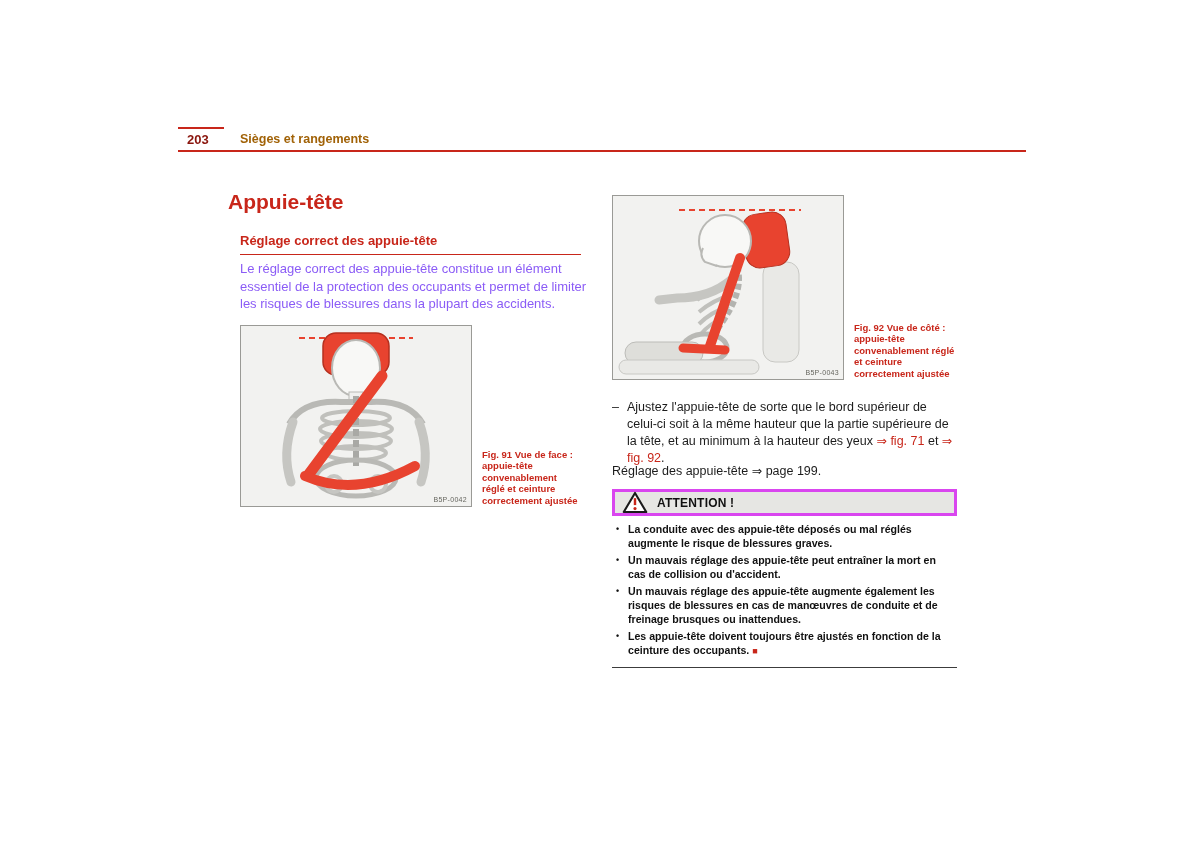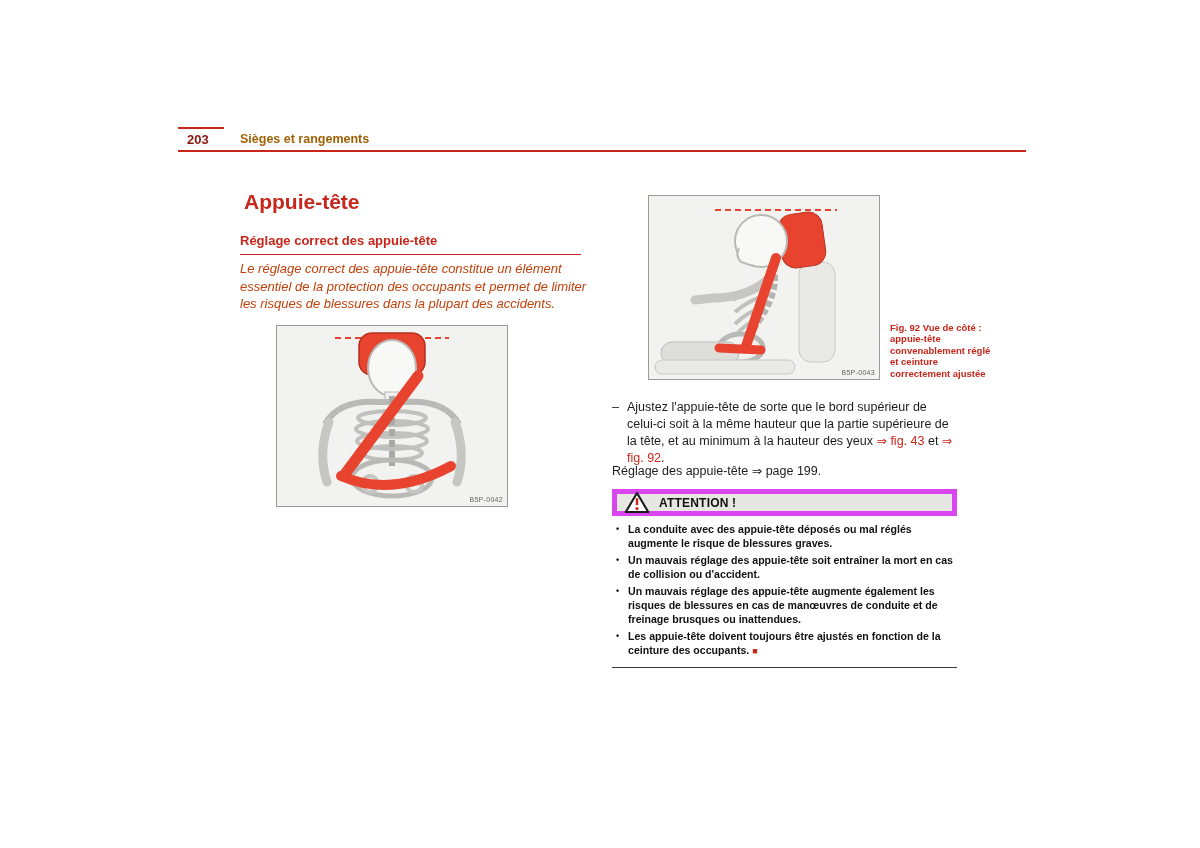--- a/index.html
+++ b/index.html
@@ -10,32 +10,32 @@
   }
   .abs { position:absolute; }
 
   
   .corner-tick   { left:178px; top:127px; width:46px; height:2px; background:#c8261a; }
   .page-number   { left:187px; top:132px; font-size:13px; font-weight:bold; color:#8a150d; }
   .section-title { left:240px; top:132px; font-size:12.5px; font-weight:bold; color:#a16207; }
   .header-rule   { left:178px; top:150px; width:848px; height:2px; background:#c8261a; }
 
   
-  .article-title { left:244px; top:190px; font-size:21px; font-weight:bold; color:#c8261a; }
+  .article-title { left:228px; top:190px; font-size:21px; font-weight:bold; color:#c8261a; }
   .article-subtitle {
     left:240px; top:233px; width:341px; font-size:13px; font-weight:bold; color:#c8261a;
     padding-bottom:6px; border-bottom:1px solid #c8261a;
   }
   .intro {
-    left:240px; top:260px; width:348px; font-size:13px; font-style:italic;
-    line-height:17.5px; color:#c2410c;
+    left:240px; top:260px; width:348px; font-size:13px; 
+    line-height:17.5px; color:#8b5cf6;
   }
 
   
-  .fig-row { position:absolute;margin-left:36px; }
+  .fig-row { position:absolute; }
   .fig-row.fig91 { left:240px; top:325px; width:340px; height:182px; }
   .fig-row.fig92 { left:612px; top:195px; width:345px; height:185px; }
   .fig-imgbox {
     position:absolute; left:0; top:0; width:232px; height:100%;
     background:#f2f2f0; border:1px solid #9a9a96;
   }
   .fig-code {
     position:absolute; right:4px; bottom:3px; font-size:7px; color:#66665f; letter-spacing:.3px;
   }
   .fig-caption {
@@ -51,21 +51,21 @@
     display:flex;
   }
   .instruction .dash { width:15px; flex:none; }
   .ref { color:#c8261a; }
   .crossref { left:612px; top:463px; width:346px; font-size:12.5px; }
 
   
   .warning { left:612px; top:489px; width:345px; }
   .warning-header {
     display:flex; align-items:center; gap:9px; height:27px; padding:0 7px;
-    background:#e6e6e3; border:5px solid #d946ef;
+    background:#e6e6e3; border:3px solid #d946ef;
   }
   .warning-title { font-weight:bold; font-size:12px; letter-spacing:.2px; color:#111; }
   .warning-body {
     padding:7px 3px 9px 1px; border-bottom:1px solid #3c3c3c;
     display:flex; flex-direction:column; gap:4px;
   }
   .warning-item { display:flex; font-weight:bold; font-size:10.6px; line-height:13.6px; color:#111; }
   .warning-item .bullet { width:15px; flex:none; padding-left:3px; font-size:9px; line-height:13.6px; }
   .warning-item .w-text { flex:1; }
   .end-marker { color:#c8261a; font-size:9px; margin-left:3px; }
@@ -102,20 +102,24 @@
       </g>
       <line x1="115" y1="70" x2="115" y2="140" stroke="#a9a9a5" stroke-width="6" stroke-dasharray="7 4"></line>
       <ellipse cx="115" cy="152" rx="40" ry="18" fill="none" stroke="#b9b9b5" stroke-width="5"></ellipse>
       <circle cx="93" cy="158" r="8" fill="none" stroke="#c6c6c2" stroke-width="4"></circle>
       <circle cx="137" cy="158" r="8" fill="none" stroke="#c6c6c2" stroke-width="4"></circle>
       <path d="M141,50 L68,148" stroke="#e8432f" stroke-width="11" stroke-linecap="round"></path>
       <path d="M64,150 Q115,172 174,140" fill="none" stroke="#e8432f" stroke-width="10" stroke-linecap="round"></path>
     </svg>
     <span class="fig-code">B5P-0042</span>
   </div>
+  <div class="fig-caption">
+    <span>Fig. 91</span>
+    <span>Vue de face : appuie-tête convenablement réglé et ceinture correctement ajustée</span>
+  </div>
 </div>
 
 <div class="fig-row fig92">
   <div class="fig-imgbox">
     <svg viewBox="0 0 230 183" width="230" height="183">
       <rect x="150" y="66" width="36" height="100" rx="12" fill="#e9e9e6" stroke="#c8c8c4"></rect>
       <line x1="66" y1="14" x2="188" y2="14" stroke="#e8432f" stroke-width="2" stroke-dasharray="6 4"></line>
       <rect x="131" y="17" width="44" height="54" rx="14" fill="#e8432f" stroke="#b5301f" transform="rotate(-8 153 44)"></rect>
       <circle cx="112" cy="45" r="26" fill="#f8f8f6" stroke="#b9b9b5" stroke-width="2"></circle>
       <path d="M90,52 Q86,60 92,66 L104,70" fill="#f8f8f6" stroke="#b9b9b5" stroke-width="2"></path>
@@ -136,42 +140,42 @@
     <span class="fig-code">B5P-0043</span>
   </div>
   <div class="fig-caption">
     <span>Fig. 92</span>
     <span>Vue de côté : appuie-tête convenablement réglé et ceinture correctement ajustée</span>
   </div>
 </div>
 
 <div class="abs instruction">
   <span class="dash">–</span>
-  <span class="text"><span>Ajustez l'appuie-tête de sorte que le bord supérieur de celui-ci soit à la même hauteur que la partie supérieure de la tête, et au minimum à la hauteur des yeux </span><span class="ref">⇒ fig. 43</span><span> et </span><span class="ref">⇒ fig. 92</span><span>.</span></span>
+  <span class="text"><span>Ajustez l'appuie-tête de sorte que le bord supérieur de celui-ci soit à la même hauteur que la partie supérieure de la tête, et au minimum à la hauteur des yeux </span><span class="ref">⇒ fig. 71</span><span> et </span><span class="ref">⇒ fig. 92</span><span>.</span></span>
 </div>
 
 <p class="abs crossref">Réglage des appuie-tête ⇒ page 199.</p>
 
 <div class="abs warning">
   <div class="warning-header">
     <svg viewBox="0 0 30 26" width="26" height="23">
       <path d="M15 2 L28 24 L2 24 Z" fill="#ffffff" stroke="#1a1a1a" stroke-width="2.4" stroke-linejoin="round"></path>
       <rect x="13.6" y="8" width="2.8" height="8" fill="#c8261a"></rect>
       <circle cx="15" cy="20" r="1.8" fill="#c8261a"></circle>
     </svg>
     <span class="warning-title">ATTENTION !</span>
   </div>
   <div class="warning-body">
     <div class="warning-item">
       <span class="bullet">•</span>
       <span class="w-text">La conduite avec des appuie-tête déposés ou mal réglés augmente le risque de blessures graves.</span>
     </div>
     <div class="warning-item">
       <span class="bullet">•</span>
-      <span class="w-text">Un mauvais réglage des appuie-tête soit entraîner la mort en cas de collision ou d'accident.</span>
+      <span class="w-text">Un mauvais réglage des appuie-tête peut entraîner la mort en cas de collision ou d'accident.</span>
     </div>
     <div class="warning-item">
       <span class="bullet">•</span>
       <span class="w-text">Un mauvais réglage des appuie-tête augmente également les risques de blessures en cas de manœuvres de conduite et de freinage brusques ou inattendues.</span>
     </div>
     <div class="warning-item">
       <span class="bullet">•</span>
       <span class="w-text"><span>Les appuie-tête doivent toujours être ajustés en fonction de la ceinture des occupants.</span><span class="end-marker">■</span></span>
     </div>
   </div>

